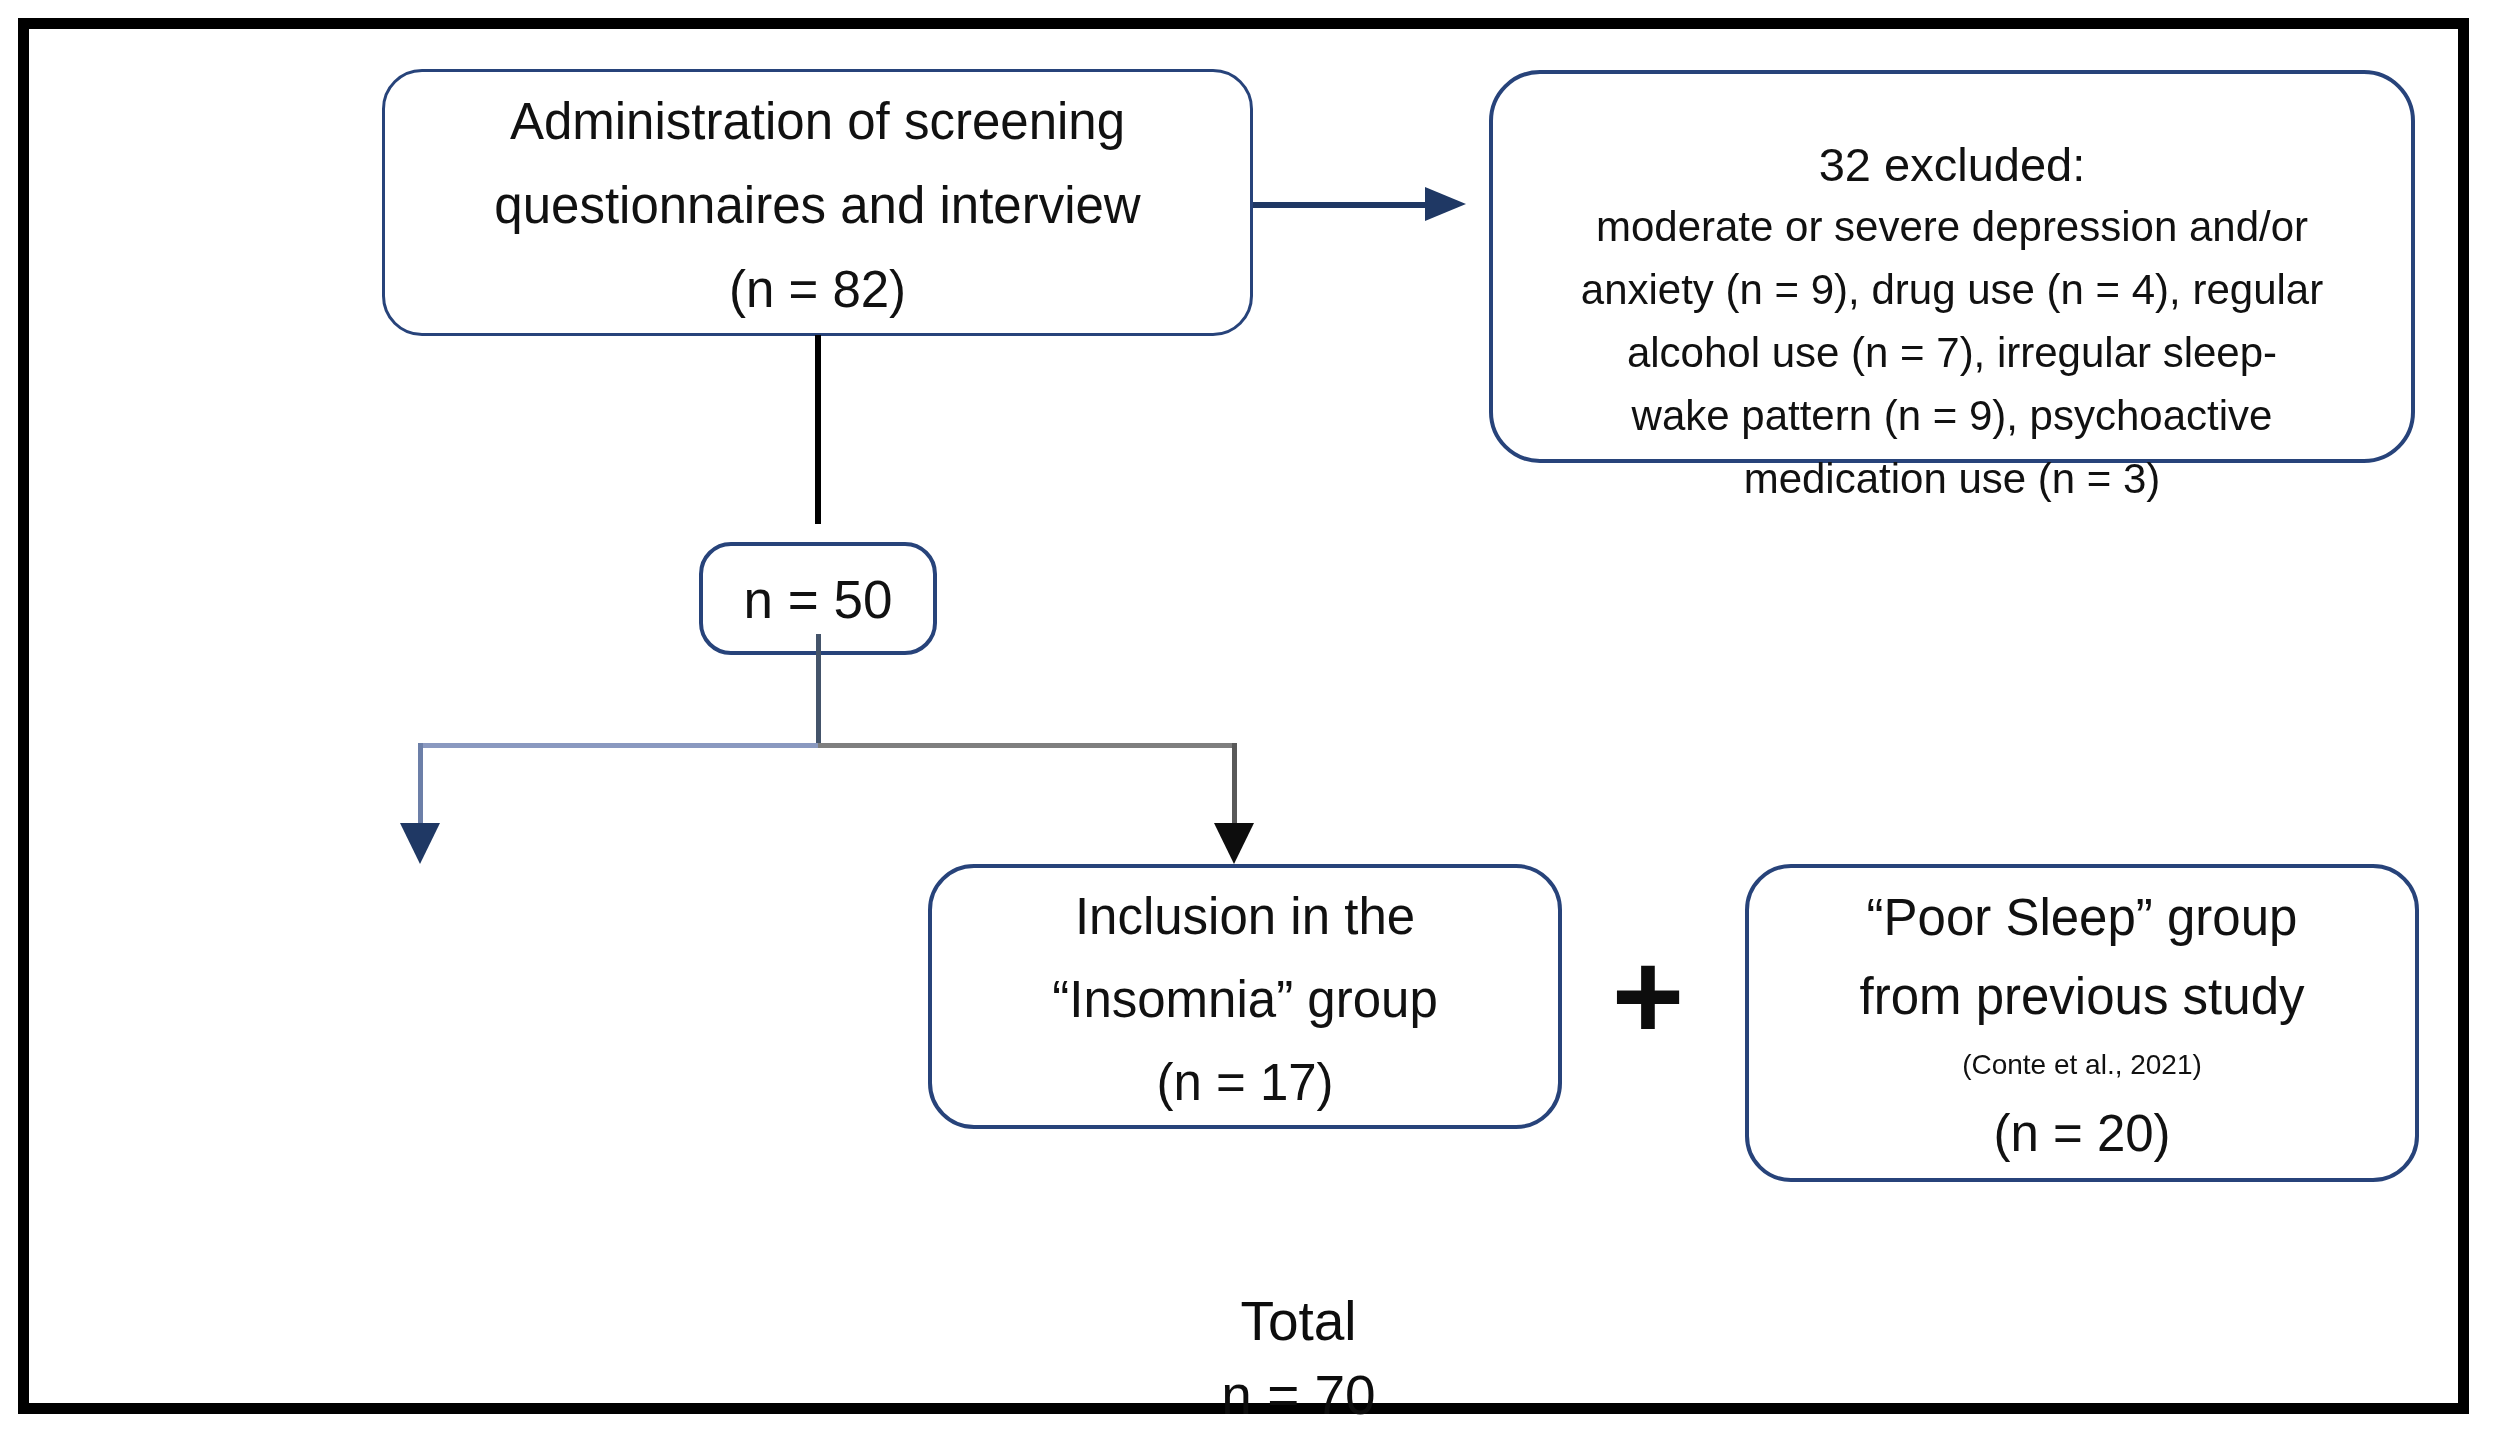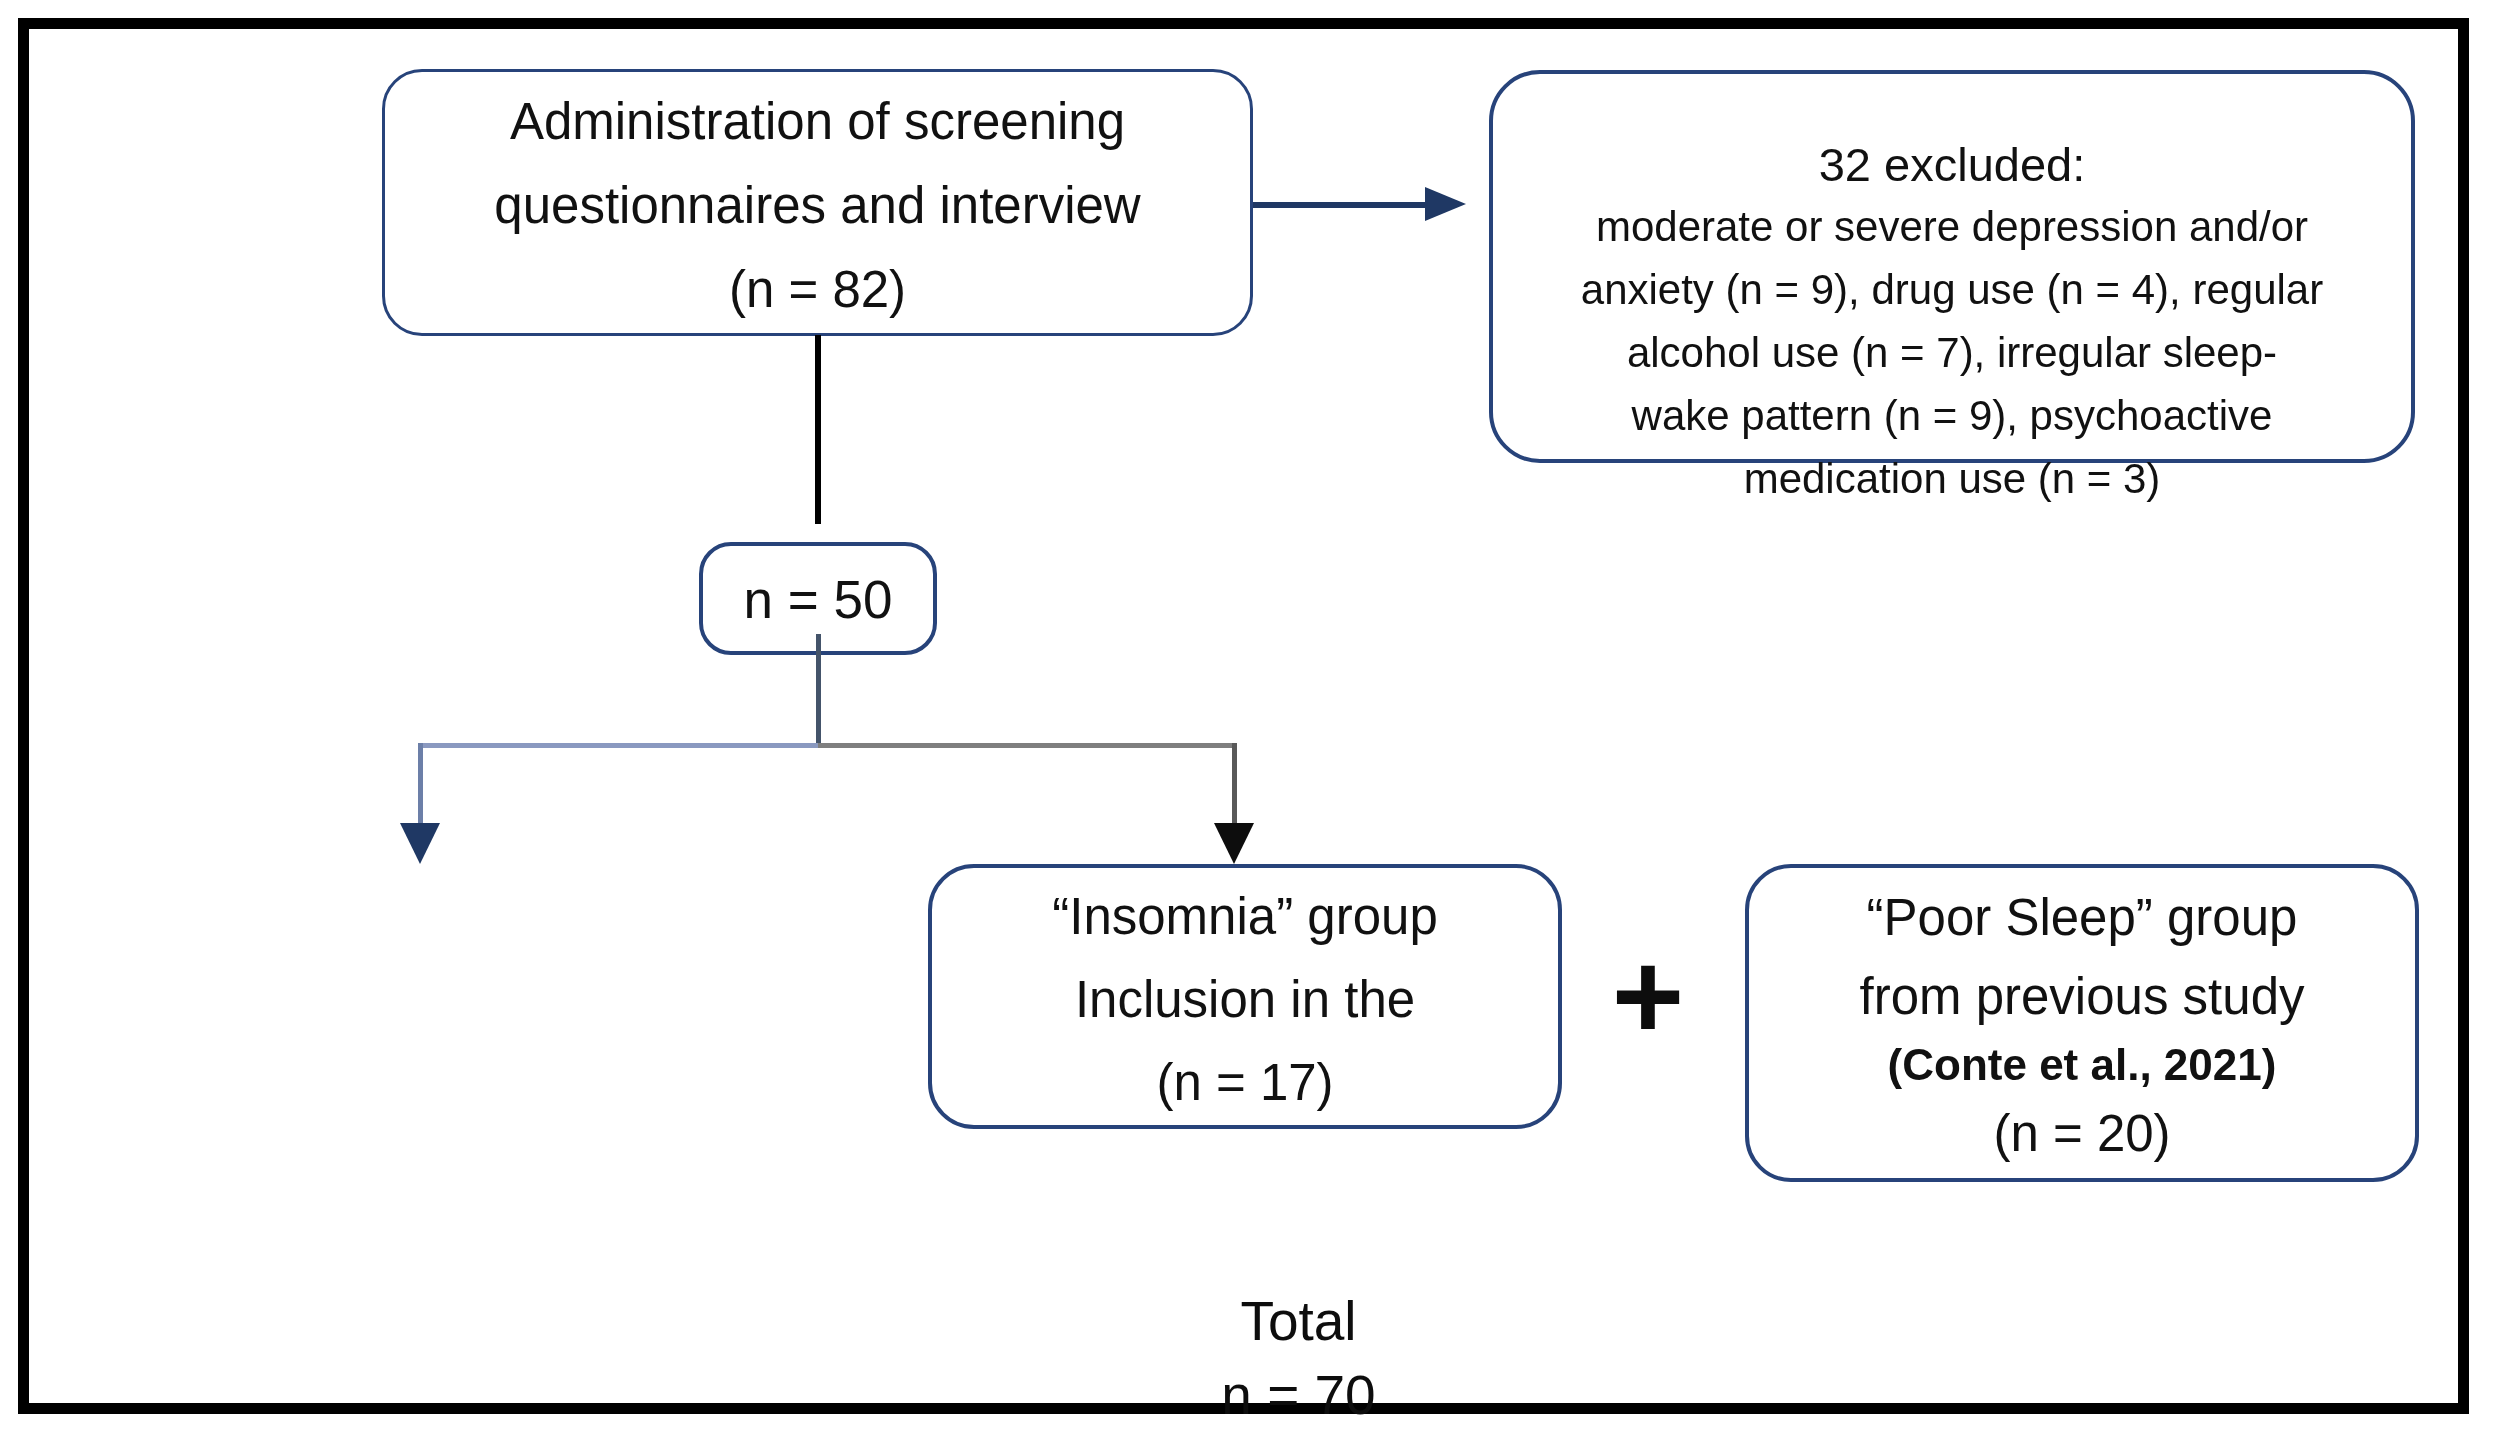--- a/index.html
+++ b/index.html
@@ -56,21 +56,21 @@
   #box-insomnia {
     left: 928px; top: 864px; width: 634px; height: 265px;
     border-radius: 46px;
     font-size: 51px; line-height: 83px; padding-top: 6.6px;
   }
   #box-poorsleep {
     left: 1745px; top: 864px; width: 674px; height: 318px;
     border-radius: 46px;
     font-size: 51px; line-height: 79px; padding-top: 10px;
   }
-  #box-poorsleep .citation { font-size: 44px; line-height: 58px; font-weight: bold; }
+  #box-poorsleep .citation { font-size: 28px; line-height: 58px; }
   
   .seg { position: absolute; }
   #conn-screening-n50   { left: 815px;  top: 335px; width: 5.8px;   height: 189px; background: #000000; }
   #conn-n50-junction    { left: 816px;  top: 634px; width: 5px;   height: 113px; background: #44546A; }
   #conn-branch-left-h   { left: 420px;  top: 743px; width: 398px; height: 5px;   background: #8A99C0; }
   #conn-branch-right-h  { left: 818px;  top: 743px; width: 419px; height: 5px;   background: #7F7F7F; }
   #conn-branch-left-v   { left: 418px;  top: 743px; width: 5px;   height: 84px; background: #6C7FA8; }
   #conn-branch-right-v  { left: 1232px; top: 743px; width: 5px;   height: 84px; background: #595959; }
   #conn-excluded-shaft  { left: 1253px; top: 202px; width: 175px; height: 5.8px;   background: #1F3864; }
   .arrow-down {
@@ -135,22 +135,22 @@
   <div class="seg" id="conn-n50-junction"></div>
   <div class="seg" id="conn-branch-left-h"></div>
   <div class="seg" id="conn-branch-right-h"></div>
   <div class="seg" id="conn-branch-left-v"></div>
   <div class="seg" id="conn-branch-right-v"></div>
   <div class="arrow-down" id="arrowhead-goodsleep"></div>
   <div class="arrow-down" id="arrowhead-insomnia"></div>
 
 
   <div class="box" id="box-insomnia">
+    <div class="ln">Inclusion in the</div>
     <div class="ln">“Insomnia” group</div>
-    <div class="ln">Inclusion in the</div>
     <div class="ln">(n = 17)</div>
   </div>
 
   <div id="plus-sign">+</div>
 
   <div class="box" id="box-poorsleep">
     <div class="ln">“Poor Sleep” group</div>
     <div class="ln">from previous study</div>
     <div class="ln citation">(Conte et al., 2021)</div>
     <div class="ln">(n = 20)</div>

